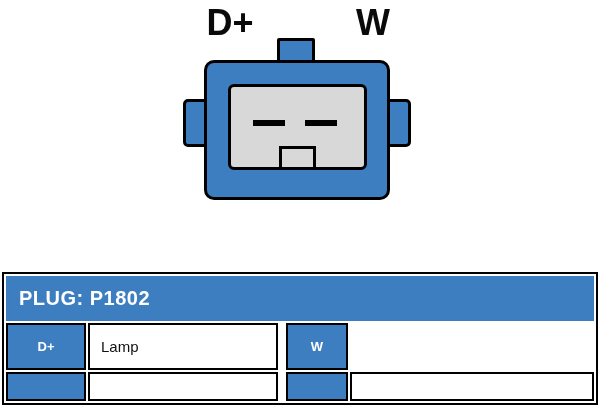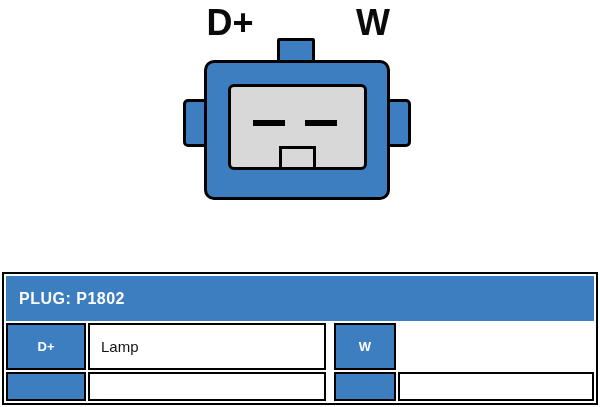--- a/index.html
+++ b/index.html
@@ -92,21 +92,21 @@
     box-sizing: border-box;
     padding: 2px;
     display: flex;
     flex-direction: column;
     gap: 2px;
   }
   .table-header {
     height: 45px;
     background: #3d7ec1;
     color: #ffffff;
-    font-size: 16px;
+    font-size: 20px;
     font-weight: 700;
     letter-spacing: 0.5px;
     display: flex;
     align-items: center;
     padding-left: 13px;
     flex: 0 0 auto;
   }
   .table-row {
     display: flex;
     gap: 2px;
@@ -126,21 +126,21 @@
     font-weight: 700;
     justify-content: center;
   }
   .desc-cell {
     background: #ffffff;
     color: #111111;
     font-size: 15px;
     padding-left: 11px;
   }
   .c1 { width: 80px;  flex: 0 0 auto; }
-  .c2 { width: 238px; flex: 0 0 auto; }
+  .c2 { width: 190px; flex: 0 0 auto; }
   .c3 { width: 62px;  flex: 0 0 auto; margin-left: 6px; }
   .c4 { flex: 1 1 auto; }
 </style>
 </head>
 <body>
 
 <div class="stage">
 
   <div>
     <div class="pin-label label-dplus">D+</div>

